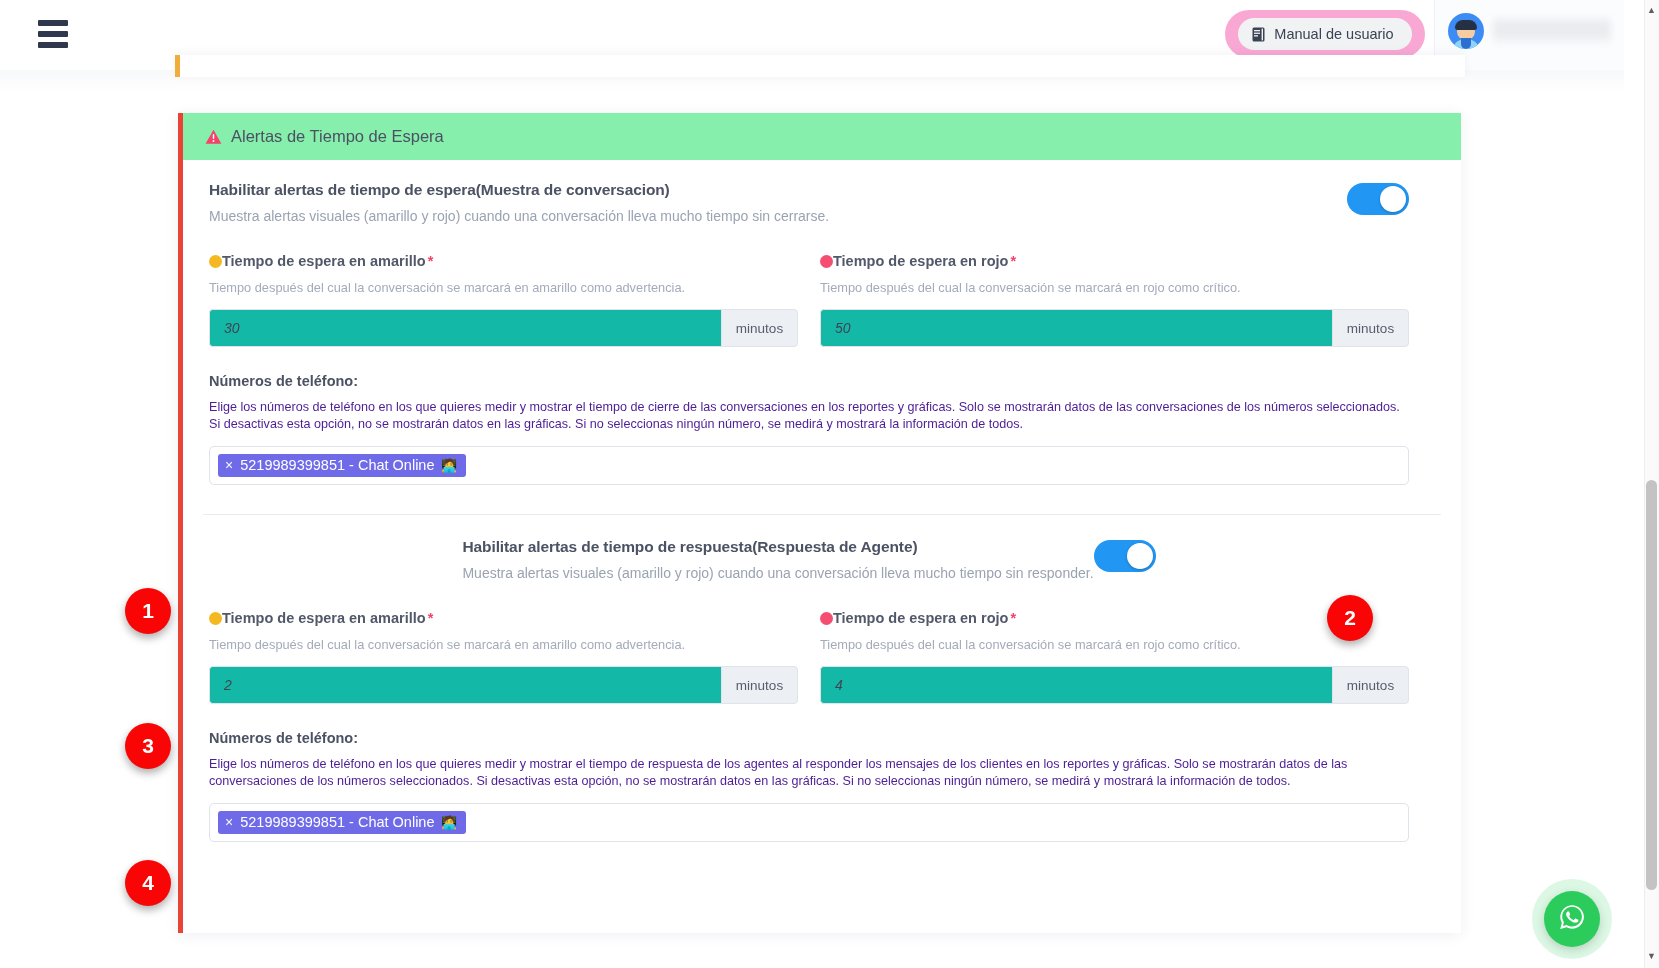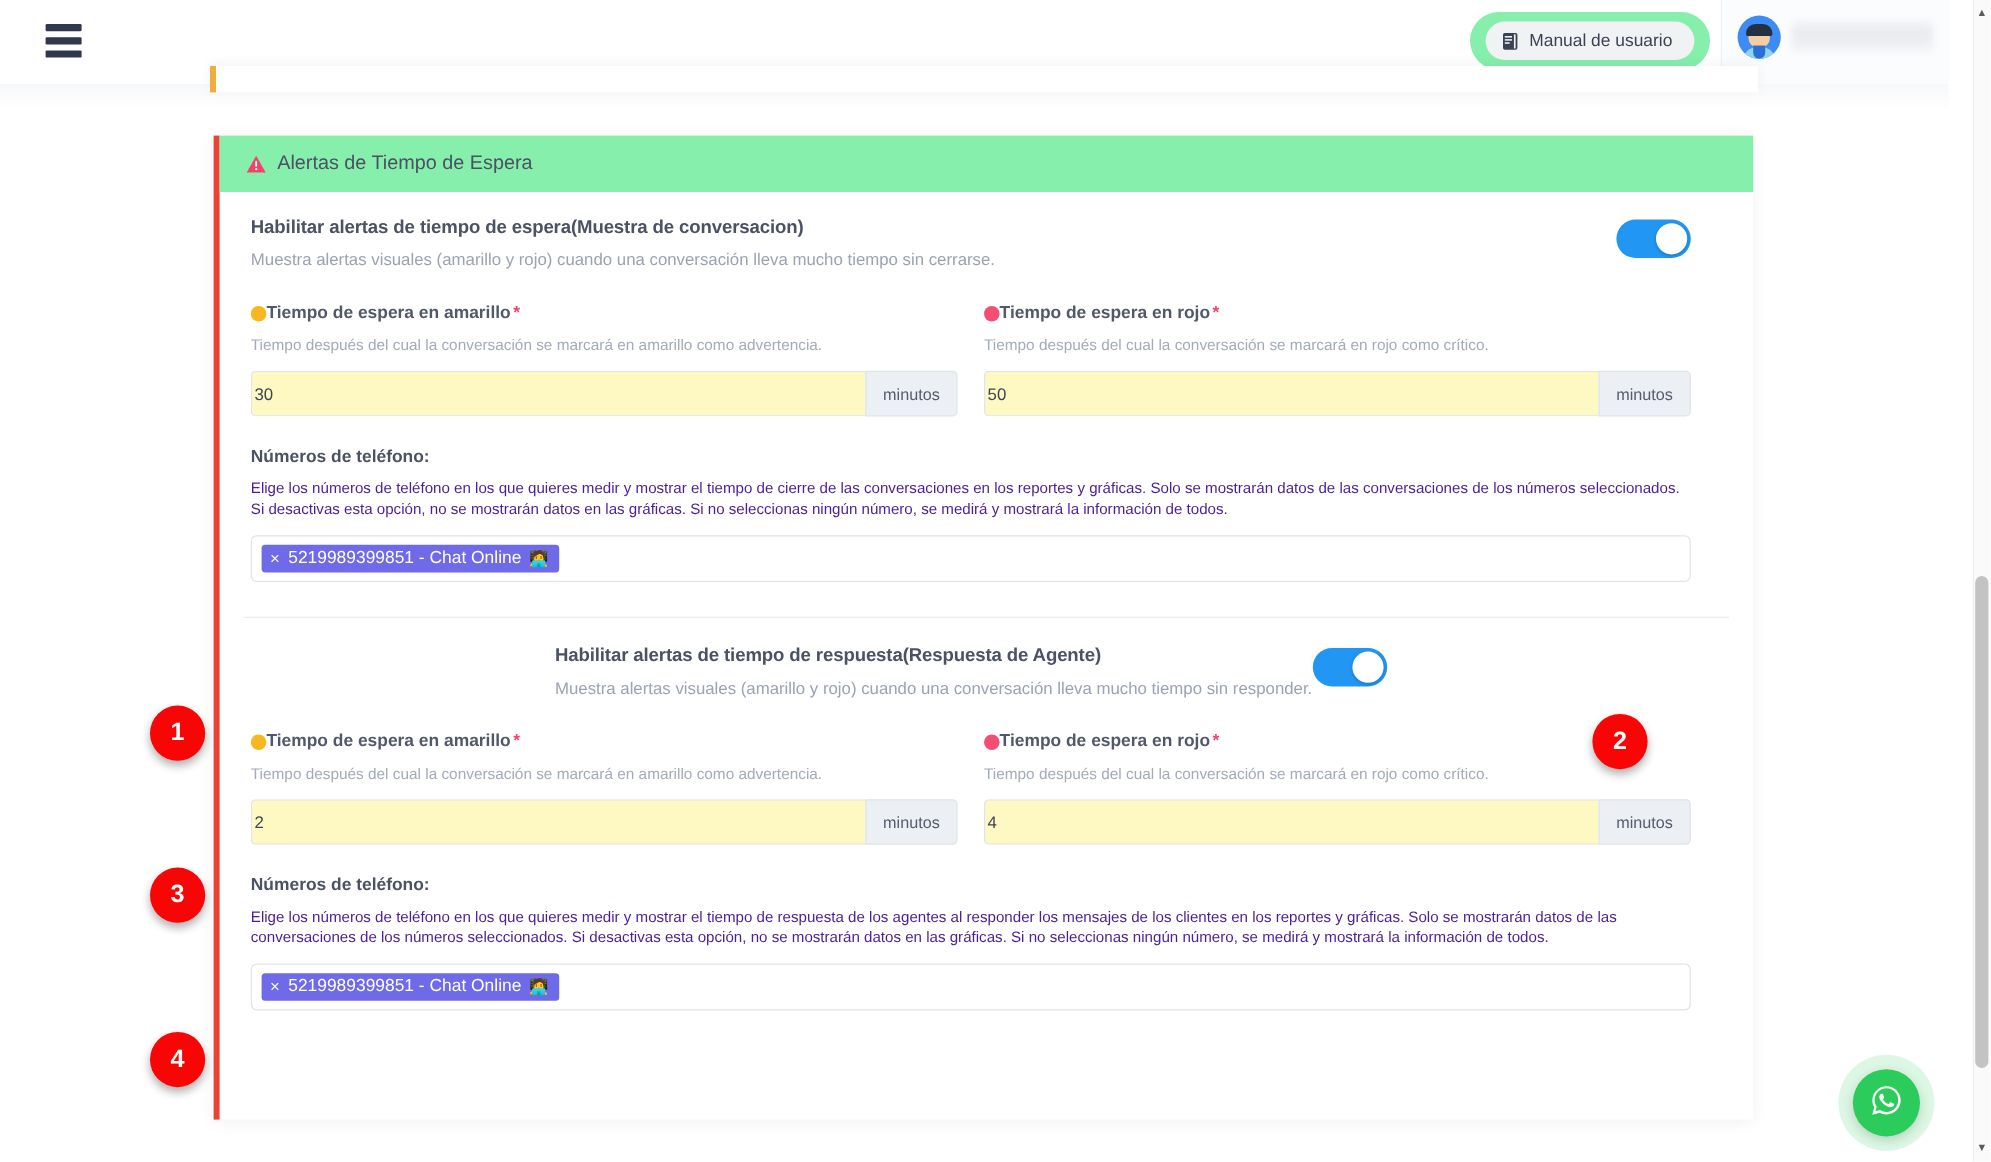--- a/index.html
+++ b/index.html
@@ -22,21 +22,21 @@
   }
   .hamburger {
     position: absolute; left: 38px; top: 20px;
     width: 30px; height: 28px; display: flex; flex-direction: column;
     justify-content: space-between; cursor: pointer;
   }
   .hamburger span { display:block; width: 30px; height: 6px; background: #2f384c; border-radius: 1px; }
 
   .manual-pill-wrap {
     position: absolute; left: 1225px; top: 10px;
-    width: 200px; height: 48px; background:#86efac; border-radius: 24px;
+    width: 200px; height: 48px; background:#f9a8d4; border-radius: 24px;
     display: flex; align-items: center; justify-content: center;
   }
   .manual-pill {
     display: flex; align-items: center; gap: 9px;
     background: #f1f2f4; border-radius: 18px;
     padding: 8px 18px 8px 14px; cursor: pointer;
   }
   .manual-pill .bk { width: 13px; height: 15px; position: relative; flex: none; }
   .manual-pill .bk svg { display:block; }
   .manual-pill .lbl { font-size: 14.5px; color: #3b4253; white-space: nowrap; }
@@ -112,23 +112,23 @@
   .field-label { display: flex; align-items: center; gap: 0; font-size: 14.5px; color:#515869; font-weight: bold; }
   .dot { width: 13px; height: 13px; border-radius: 50%; flex:none; }
   .dot.yellow { background: #f5b820; }
   .dot.red { background: #f44e72; }
   .req { color: #f4436a; font-weight: bold; margin-left: 2px; }
   .field-help { font-size: 12.8px; color: #a3abba; margin-top: 11px; }
 
   .input-group { display: flex; margin-top: 14px; height: 38px; }
   .input-box {
     flex: 1; border: 1px solid #dfe3ea; border-right: none;
-    border-radius: 4px 0 0 4px; background: #fef9c3;
-    display: flex; align-items: center; padding-left: 2px;
-    font-size: 14px; color: #3f4554;
+    border-radius: 4px 0 0 4px; background: #14b8a6;
+    display: flex; align-items: center; padding-left: 14px;
+    font-size: 14px; color: #3f4554; font-style: italic;
   }
   .input-addon {
     width: 77px; border: 1px solid #dfe3ea; border-radius: 0 4px 4px 0;
     background: #eceff3; display: flex; align-items: center; justify-content: center;
     font-size: 13.5px; color: #565c6b;
   }
 
   .phones-label { font-size: 14.5px; color: #4b5263; font-weight: bold; }
   .phones-help { font-size: 12.6px; color: #4c1d95; line-height: 1.35; margin-top: 10px; }
   .multiselect {

